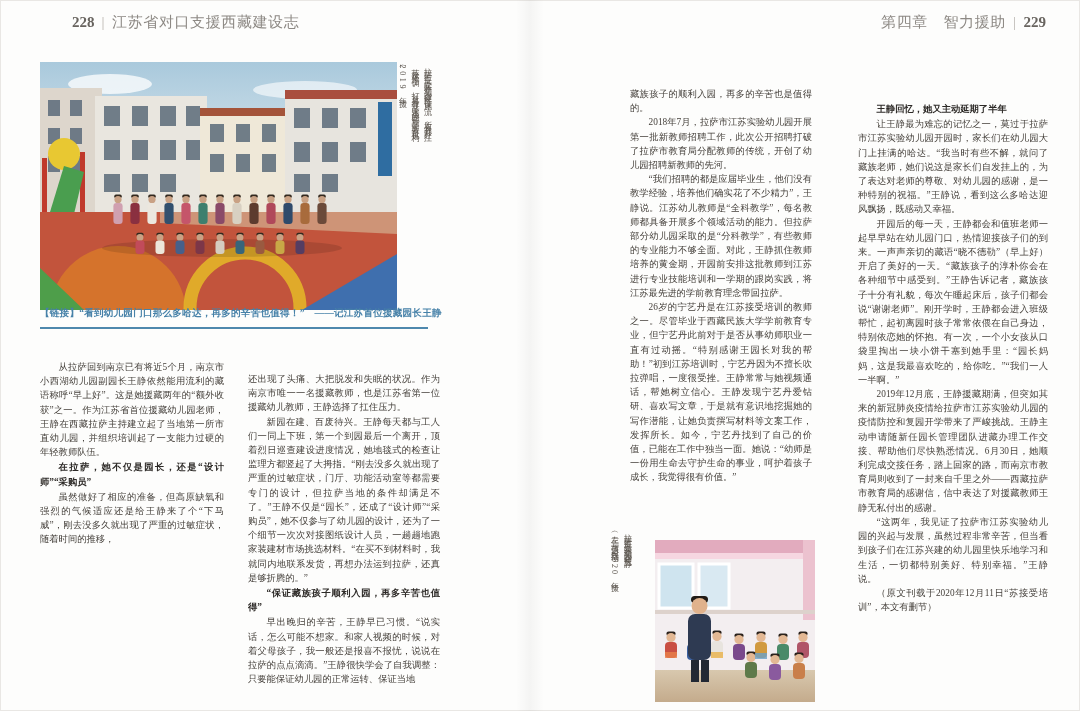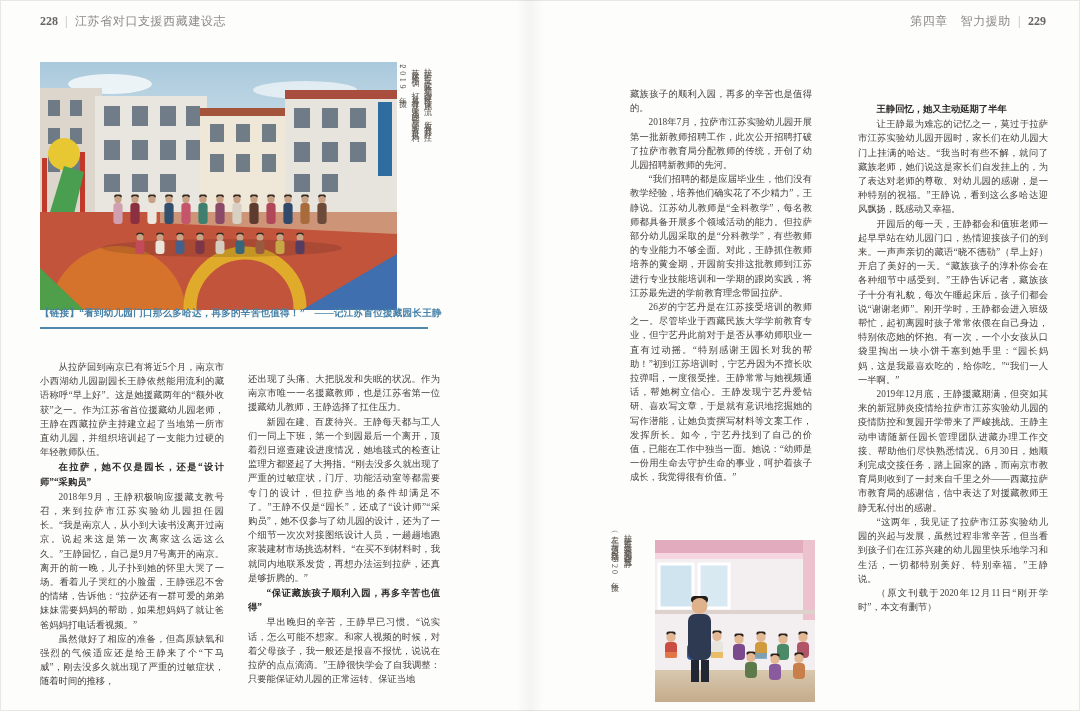--- a/index.html
+++ b/index.html
@@ -5,21 +5,21 @@
   html,body{margin:0;padding:0;}
   body{
     width:1080px;height:711px;position:relative;overflow:hidden;
     background:#fdfdfc;
     font-family:"Liberation Serif","DejaVu Serif",serif;
     color:#45403b;
   }
   .frame{position:absolute;left:0;top:0;width:1078px;height:709px;border:1px solid #e9e7e4;pointer-events:none;}
   .abs{position:absolute;}
   
-  .hdr{font-size:12px;color:#8d8984;letter-spacing:.6px;white-space:nowrap;}
+  .hdr{font-size:15px;color:#8d8984;letter-spacing:.6px;white-space:nowrap;margin-left:32px;}
   .hdr .pagenum{font-weight:bold;color:#68645f;letter-spacing:0;}
   .hdr .bar{display:inline-block;margin:0 7px;color:#b8b4af;}
   
   .photo{overflow:hidden;background:#ccc;}
   .photo svg{display:block;}
   
   .vcap{
     writing-mode:vertical-rl;white-space:pre-line;
     font-size:8px;line-height:12.5px;letter-spacing:2.6px;
     color:#5a544d;
@@ -158,21 +158,20 @@
 <div class="abs vcap" style="left:399px;top:62px;height:252px;width:34px;">拉萨市江苏实验幼儿园硬件设施一流，所有教师赴江
 苏接受培训，打造具有江苏水准的优质学前教育机构
 （2019年摄）</div>
 
 <div class="abs link-title" style="left:40px;top:307px;width:390px;">【链接】“看到幼儿园门口那么多哈达，再多的辛苦也值得！”　——记江苏首位援藏园长王静</div>
 <div class="abs blue-rule" style="left:40px;top:327px;width:388px;"></div>
 
 <div class="abs col" style="left:40px;top:328px;width:184px;height:356px;">
     <p class="">从拉萨回到南京已有将近5个月，南京市小西湖幼儿园副园长王静依然能用流利的藏语称呼“早上好”。这是她援藏两年的“额外收获”之一。作为江苏省首位援藏幼儿园老师，王静在西藏拉萨主持建立起了当地第一所市直幼儿园，并组织培训起了一支能力过硬的年轻教师队伍。</p>
     <p class="subhead">在拉萨，她不仅是园长，还是“设计师”“采购员”</p>
-    <p class="">2018年9月，王静积极响应援藏支教号召，来到拉萨市江苏实验幼儿园担任园长。“我是南京人，从小到大读书没离开过南京。说起来这是第一次离家这么远这么久。”王静回忆，自己是9月7号离开的南京。离开的前一晚，儿子扑到她的怀里大哭了一场。看着儿子哭红的小脸蛋，王静强忍不舍的情绪，告诉他：“拉萨还有一群可爱的弟弟妹妹需要妈妈的帮助，如果想妈妈了就让爸爸妈妈打电话看视频。”</p>
     <p class="">虽然做好了相应的准备，但高原缺氧和强烈的气候适应还是给王静来了个“下马威”，刚去没多久就出现了严重的过敏症状，随着时间的推移，</p>
   </div>
 <div class="abs col" style="left:248px;top:340px;width:192px;height:356px;">
     <p class=" no-indent">还出现了头痛、大把脱发和失眠的状况。作为南京市唯一一名援藏教师，也是江苏省第一位援藏幼儿教师，王静选择了扛住压力。</p>
     <p class="">新园在建、百废待兴。王静每天都与工人们一同上下班，第一个到园最后一个离开，顶着烈日巡查建设进度情况，她地毯式的检查让监理方都竖起了大拇指。“刚去没多久就出现了严重的过敏症状，门厅、功能活动室等都需要专门的设计，但拉萨当地的条件却满足不了。”王静不仅是“园长”，还成了“设计师”“采购员”，她不仅参与了幼儿园的设计，还为了一个细节一次次对接图纸设计人员，一趟趟地跑家装建材市场挑选材料。“在买不到材料时，我就同内地联系发货，再想办法运到拉萨，还真是够折腾的。”</p>
     <p class="subhead">“保证藏族孩子顺利入园，再多辛苦也值得”</p>
     <p class="">早出晚归的辛苦，王静早已习惯。“说实话，怎么可能不想家。和家人视频的时候，对着父母孩子，我一般还是报喜不报忧，说说在拉萨的点点滴滴。”王静很快学会了自我调整：只要能保证幼儿园的正常运转、保证当地</p>
   </div>
 
 <div class="abs col" style="left:630px;top:55px;width:182px;height:478px;">
@@ -180,21 +179,21 @@
     <p class="">2018年7月，拉萨市江苏实验幼儿园开展第一批新教师招聘工作，此次公开招聘打破了拉萨市教育局分配教师的传统，开创了幼儿园招聘新教师的先河。</p>
     <p class="">“我们招聘的都是应届毕业生，他们没有教学经验，培养他们确实花了不少精力”，王静说。江苏幼儿教师是“全科教学”，每名教师都具备开展多个领域活动的能力。但拉萨部分幼儿园采取的是“分科教学”，有些教师的专业能力不够全面。对此，王静抓住教师培养的黄金期，开园前安排这批教师到江苏进行专业技能培训和一学期的跟岗实践，将江苏最先进的学前教育理念带回拉萨。</p>
     <p class="">26岁的宁艺丹是在江苏接受培训的教师之一。尽管毕业于西藏民族大学学前教育专业，但宁艺丹此前对于是否从事幼师职业一直有过动摇。“特别感谢王园长对我的帮助！”初到江苏培训时，宁艺丹因为不擅长吹拉弹唱，一度很受挫。王静常常与她视频通话，帮她树立信心。王静发现宁艺丹爱钻研、喜欢写文章，于是就有意识地挖掘她的写作潜能，让她负责撰写材料等文案工作，发挥所长。如今，宁艺丹找到了自己的价值，已能在工作中独当一面。她说：“幼师是一份用生命去守护生命的事业，呵护着孩子成长，我觉得很有价值。”</p>
   </div>
 <div class="abs col rc2" style="left:858px;top:55px;width:190px;height:648px;">
     <p class="subhead">王静回忆，她又主动延期了半年</p>
     <p class="">让王静最为难忘的记忆之一，莫过于拉萨市江苏实验幼儿园开园时，家长们在幼儿园大门上挂满的哈达。“我当时有些不解，就问了藏族老师，她们说这是家长们自发挂上的，为了表达对老师的尊敬、对幼儿园的感谢，是一种特别的祝福。”王静说，看到这么多哈达迎风飘扬，既感动又幸福。</p>
     <p class="">开园后的每一天，王静都会和值班老师一起早早站在幼儿园门口，热情迎接孩子们的到来。一声声亲切的藏语“晓不德勒”（早上好）开启了美好的一天。“藏族孩子的淳朴你会在各种细节中感受到。”王静告诉记者，藏族孩子十分有礼貌，每次午睡起床后，孩子们都会说“谢谢老师”。刚开学时，王静都会进入班级帮忙，起初离园时孩子常常依偎在自己身边，特别依恋她的怀抱。有一次，一个小女孩从口袋里掏出一块小饼干塞到她手里：“园长妈妈，这是我最喜欢吃的，给你吃。”“我们一人一半啊。”</p>
     <p class="">2019年12月底，王静援藏期满，但突如其来的新冠肺炎疫情给拉萨市江苏实验幼儿园的疫情防控和复园开学带来了严峻挑战。王静主动申请随新任园长管理团队进藏办理工作交接、帮助他们尽快熟悉情况。6月30日，她顺利完成交接任务，踏上回家的路，而南京市教育局则收到了一封来自千里之外——西藏拉萨市教育局的感谢信，信中表达了对援藏教师王静无私付出的感谢。</p>
     <p class="">“这两年，我见证了拉萨市江苏实验幼儿园的兴起与发展，虽然过程非常辛苦，但当看到孩子们在江苏兴建的幼儿园里快乐地学习和生活，一切都特别美好、特别幸福。”王静说。</p>
-    <p class="">（原文刊载于2020年12月11日“刚开学时”，本文有删节）</p>
+    <p class="">（原文刊载于2020年12月11日“苏接受培训”，本文有删节）</p>
   </div>
 
 <div class="abs vcap vcap2" style="left:600px;top:528px;height:178px;width:34px;">拉萨市江苏实验幼儿园园长王静
 （左二）与孩子一起活动（2020年摄）</div>
 
 <div class="abs photo" style="left:655px;top:540px;width:160px;height:162px;">
   <svg width="160" height="162" viewBox="0 0 160 162">
     <defs>
       <linearGradient id="floor" x1="0" y1="0" x2="0" y2="1">
         <stop offset="0" stop-color="#d8c8ae"></stop>

